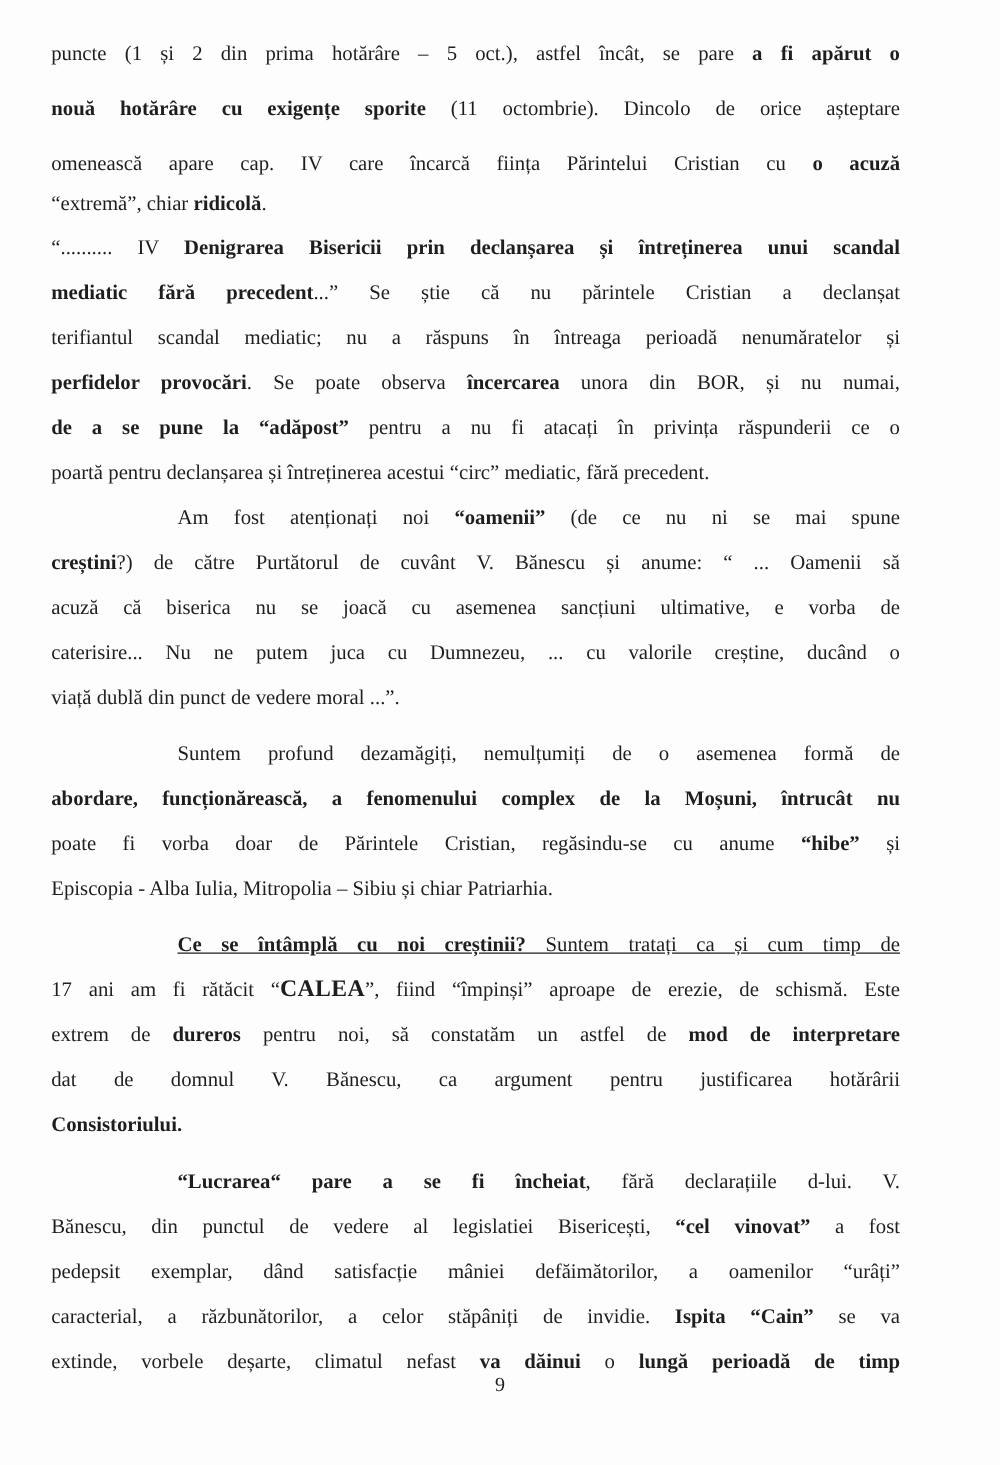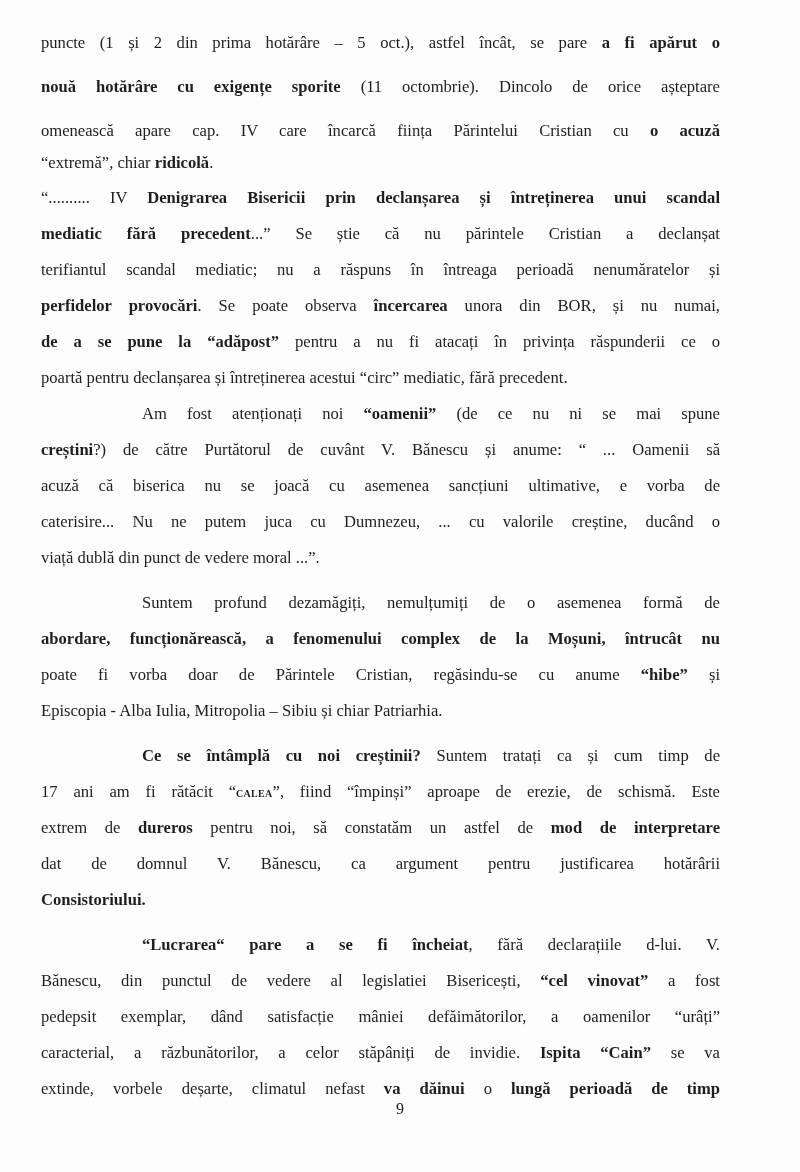--- a/index.html
+++ b/index.html
@@ -18,21 +18,21 @@
     height: 30px;
     white-space: nowrap;
     text-align: justify;
     text-align-last: justify;
     line-height: 30px;
   }
   .line.last { text-align-last: left; }
   .line.indent { padding-left: 101px; width: 578px; }
   .run.b { font-weight: bold; }
   .run.u { text-underline-offset: 3px; text-decoration-thickness: 1px; }
-  .run.sc { font-size: 10px; letter-spacing: 0.3px; }
+  .run.sc { font-size: 19px; letter-spacing: 0.3px; }
   .page-number {
     position: absolute; left: 0; width: 800px; top: 1097px;
     text-align: center; font-size: 16px; line-height: 24px;
   }
 </style>
 </head>
 <body>
 
 <div class="page">
   <div id="body-text">
@@ -48,21 +48,21 @@
       <div class="line last" style="top: 363px;"><span class="run">poartă pentru declanșarea și întreținerea acestui “circ” mediatic, fără precedent.</span></div>
       <div class="line indent" style="top: 399px;"><span class="run">Am  fost  atenționați  noi  </span><span class="run b">“oamenii”</span><span class="run">  (de  ce  nu  ni  se  mai  spune</span></div>
       <div class="line" style="top: 435px;"><span class="run b">creștini</span><span class="run">?) de către Purtătorul de cuvânt V. Bănescu și anume: “ ... </span><span class="run u">Oamenii</span><span class="run"> să</span></div>
       <div class="line" style="top: 471px;"><span class="run">acuză  că  </span><span class="run u">biserica  nu  se  joacă</span><span class="run">  cu  asemenea  sancțiuni  ultimative,  e  vorba  de</span></div>
       <div class="line" style="top: 507px;"><span class="run">caterisire... </span><span class="run u">Nu ne putem juca cu Dumnezeu,</span><span class="run"> ... cu valorile creștine, ducând o</span></div>
       <div class="line last" style="top: 543px;"><span class="run">viață dublă din punct de vedere moral ...”.</span></div>
       <div class="line indent" style="top: 588px;"><span class="run">Suntem  profund  dezamăgiți,  nemulțumiți  de  o  asemenea  formă  de</span></div>
       <div class="line" style="top: 624px; font-weight: bold;"><span class="run">abordare,  funcționărească,  a  fenomenului  complex  de  la  Moșuni,  întrucât  nu</span></div>
       <div class="line" style="top: 660px;"><span class="run">poate  fi  vorba  doar  de  Părintele  Cristian,  regăsindu-se  cu  anume  </span><span class="run b">“hibe”</span><span class="run">  și</span></div>
       <div class="line last" style="top: 696px;"><span class="run">Episcopia - Alba Iulia, Mitropolia – Sibiu și chiar Patriarhia.</span></div>
-      <div class="line indent" style="top: 741px;"><span class="run b">Ce se întâmplă cu noi creștinii?</span><span class="run"> Suntem tratați ca și cum timp de</span></div>
+      <div class="line indent" style="top: 741px; text-decoration: underline;"><span class="run b">Ce se întâmplă cu noi creștinii?</span><span class="run"> Suntem tratați ca și cum timp de</span></div>
       <div class="line" style="top: 777px;"><span class="run">17 ani am fi rătăcit “</span><span class="run b sc">CALEA</span><span class="run">”, fiind “împinși” </span><span class="run u">aproape de erezie, de schismă</span><span class="run">. Este</span></div>
       <div class="line" style="top: 813px;"><span class="run">extrem de </span><span class="run b">dureros</span><span class="run"> pentru noi, să constatăm un astfel de </span><span class="run b">mod de interpretare</span></div>
       <div class="line" style="top: 849px;"><span class="run">dat  de  domnul  V.  Bănescu,  ca  argument  pentru  justificarea  hotărârii</span></div>
       <div class="line last" style="top: 885px; font-weight: bold;"><span class="run">Consistoriului.</span></div>
       <div class="line indent" style="top: 930px;"><span class="run b">“Lucrarea“  pare  a  se  fi  încheiat</span><span class="run">,  fără  declarațiile  d-lui.  V.</span></div>
       <div class="line" style="top: 966px;"><span class="run">Bănescu, din punctul de vedere al legislatiei Bisericești, </span><span class="run b">“cel vinovat”</span><span class="run"> a fost</span></div>
       <div class="line" style="top: 1002px;"><span class="run u">pedepsit exemplar</span><span class="run">, dând satisfacție mâniei defăimătorilor, a oamenilor “urâți”</span></div>
       <div class="line" style="top: 1038px;"><span class="run">caracterial, a răzbunătorilor, a celor stăpâniți de invidie. </span><span class="run b">Ispita “Cain”</span><span class="run"> se va</span></div>
       <div class="line" style="top: 1074px;"><span class="run">extinde, vorbele deșarte, </span><span class="run u">climatul nefast</span><span class="run"> </span><span class="run b">va dăinui</span><span class="run"> o </span><span class="run b">lungă perioadă de timp</span></div>
     </div>

